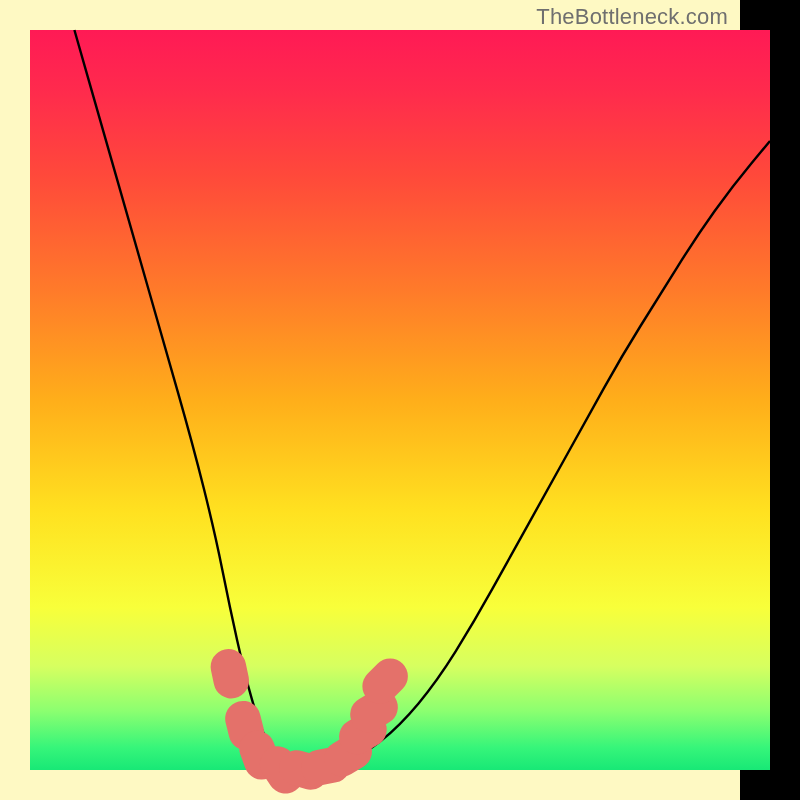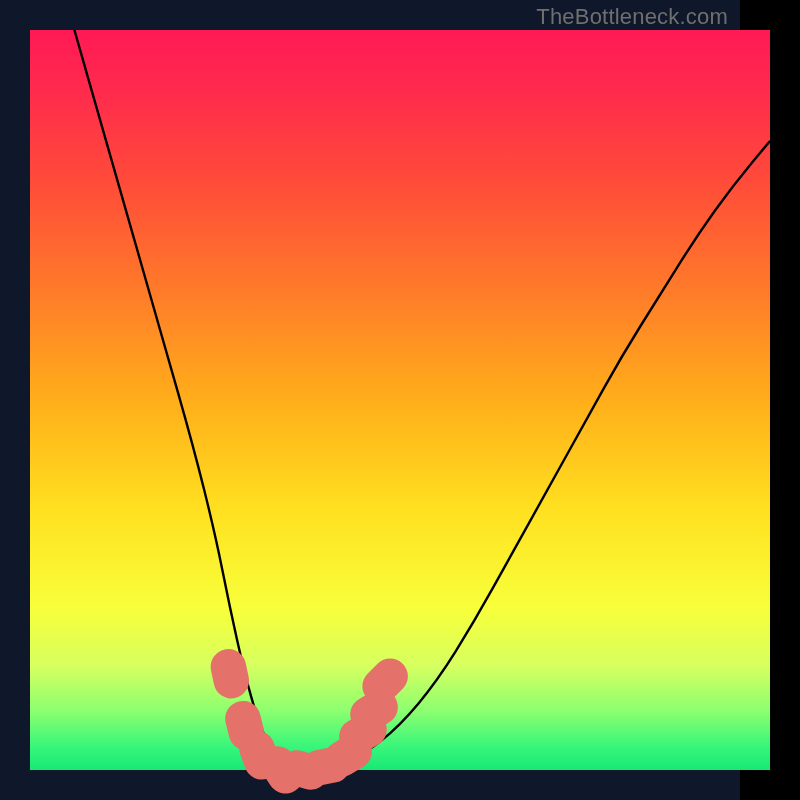--- a/index.html
+++ b/index.html
@@ -8,21 +8,21 @@
     width: 800px;
     height: 800px;
     background: #000;
     font-family: Arial, Helvetica, sans-serif;
     overflow: hidden;
   }
   .frame {
     position: absolute;
     left: 0; top: 0;
     width: 740px; height: 800px;
-    background: #0f172a;
+    background: #fef9c3;
   }
   .plot {
     position: absolute;
     left: 30px;
     top: 30px;
     width: 740px;
     height: 740px;
     
     background: linear-gradient(to bottom,
       #ff1a55 0%,

